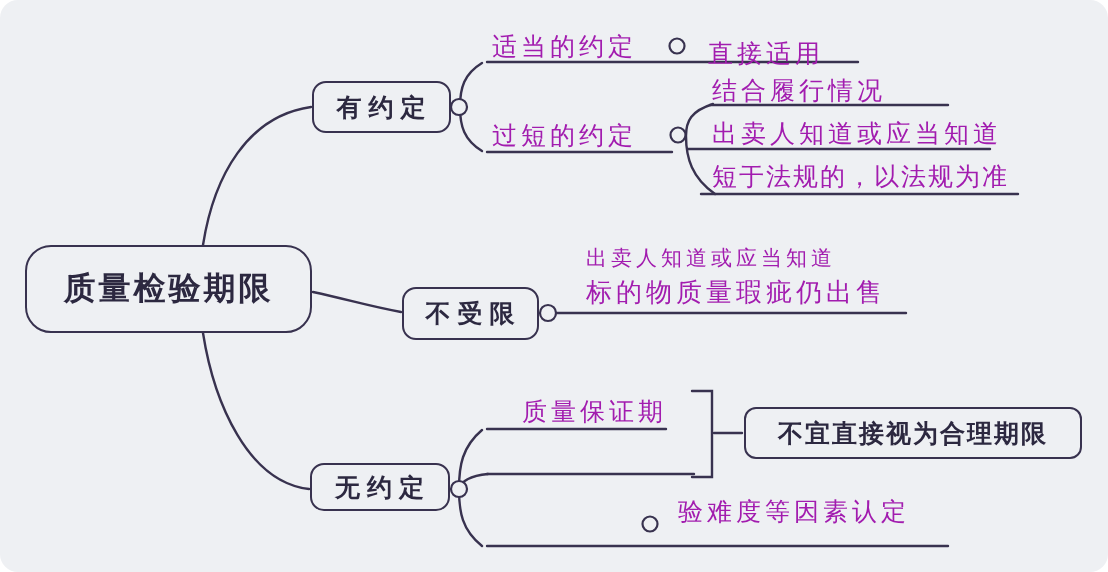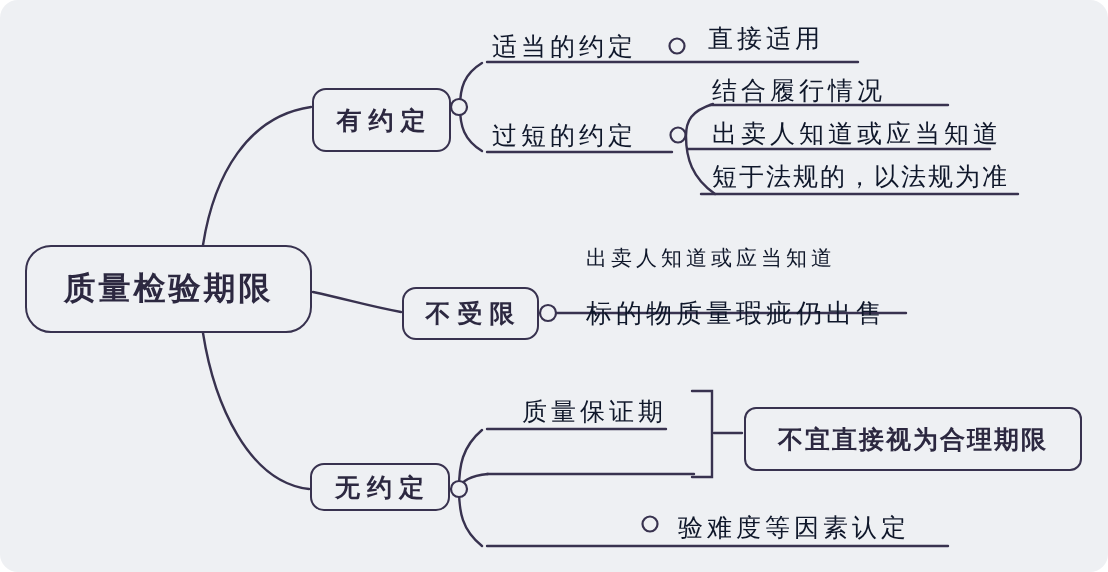--- a/index.html
+++ b/index.html
@@ -22,21 +22,21 @@
     font-weight:600;
     color:#2c2840;
     box-sizing:border-box;
     white-space:nowrap;
   }
   .leaf{
     position:absolute;
     font-size:25px;line-height:1.15;
     letter-spacing:4px;
     white-space:nowrap;
-    color:#0f172a;
+    color:#a21caf;
     font-weight:500;
   }
   .root-box{border-radius:26px;font-size:32px;letter-spacing:3px;font-weight:700;}
   .branch-box{font-size:25px;letter-spacing:7px;padding-left:6px;}
   .callout-box{border-radius:12px;font-size:25px;letter-spacing:2px;border-width:2.5px;}
 </style>
 </head>
 <body>
 
 <div class="canvas">
@@ -73,34 +73,34 @@
       <circle cx="677" cy="46" r="7.5"></circle>
       <circle cx="678" cy="135" r="7.5"></circle>
       <circle cx="548" cy="313" r="8"></circle>
       <circle cx="459" cy="489" r="8"></circle>
       <circle cx="650" cy="524" r="7.5"></circle>
     </g>
   </svg>
 
   <div class="node-box root-box" style="left:25px;top:245px;width:287px;height:88px;">质量检验期限</div>
 
-  <div class="node-box branch-box" style="left:312px;top:88px;width:139px;height:64px;">有约定</div>
+  <div class="node-box branch-box" style="left:312px;top:81px;width:139px;height:52px;">有约定</div>
 
   <div class="node-box branch-box" style="left:402px;top:287px;width:137px;height:53px;font-family:Liberation Serif, serif;">不受限</div>
 
   <div class="node-box branch-box" style="left:310px;top:463px;width:140px;height:48px;">无约定</div>
 
-  <div class="node-box callout-box" style="left:744px;top:407px;width:338px;height:64px;">不宜直接视为合理期限</div>
+  <div class="node-box callout-box" style="left:744px;top:407px;width:338px;height:52px;">不宜直接视为合理期限</div>
 
   <div class="leaf" style="left:492px;top:33px;">适当的约定</div>
-  <div class="leaf" style="left:708px;top:25px;text-align:center;">直接适用</div>
+  <div class="leaf" style="left:708px;top:40px;text-align:center;">直接适用</div>
   <div class="leaf" style="left:492px;top:122px;">过短的约定</div>
   <div class="leaf" style="left:712px;top:77px;">结合履行情况</div>
   <div class="leaf" style="left:712px;top:120px;">出卖人知道或应当知道</div>
   <div class="leaf" style="left:712px;top:163px;letter-spacing:2px;font-family:Liberation Serif, serif;">短于法规的，以法规为准</div>
 
   <div class="leaf" style="left:586px;top:246px;font-size:21px;">出卖人知道或应当知道</div>
-  <div class="leaf" style="left:586px;top:278px;font-size:26px;margin-top:21px;">标的物质量瑕疵仍出售</div>
+  <div class="leaf" style="left:586px;top:278px;font-size:26px;">标的物质量瑕疵仍出售</div>
 
   <div class="leaf" style="left:522px;top:398px;">质量保证期</div>
-  <div class="leaf" style="left:678px;top:514px;">验难度等因素认定</div>
+  <div class="leaf" style="left:678px;top:498px;">验难度等因素认定</div>
 
 </div>
 
 </body></html>

